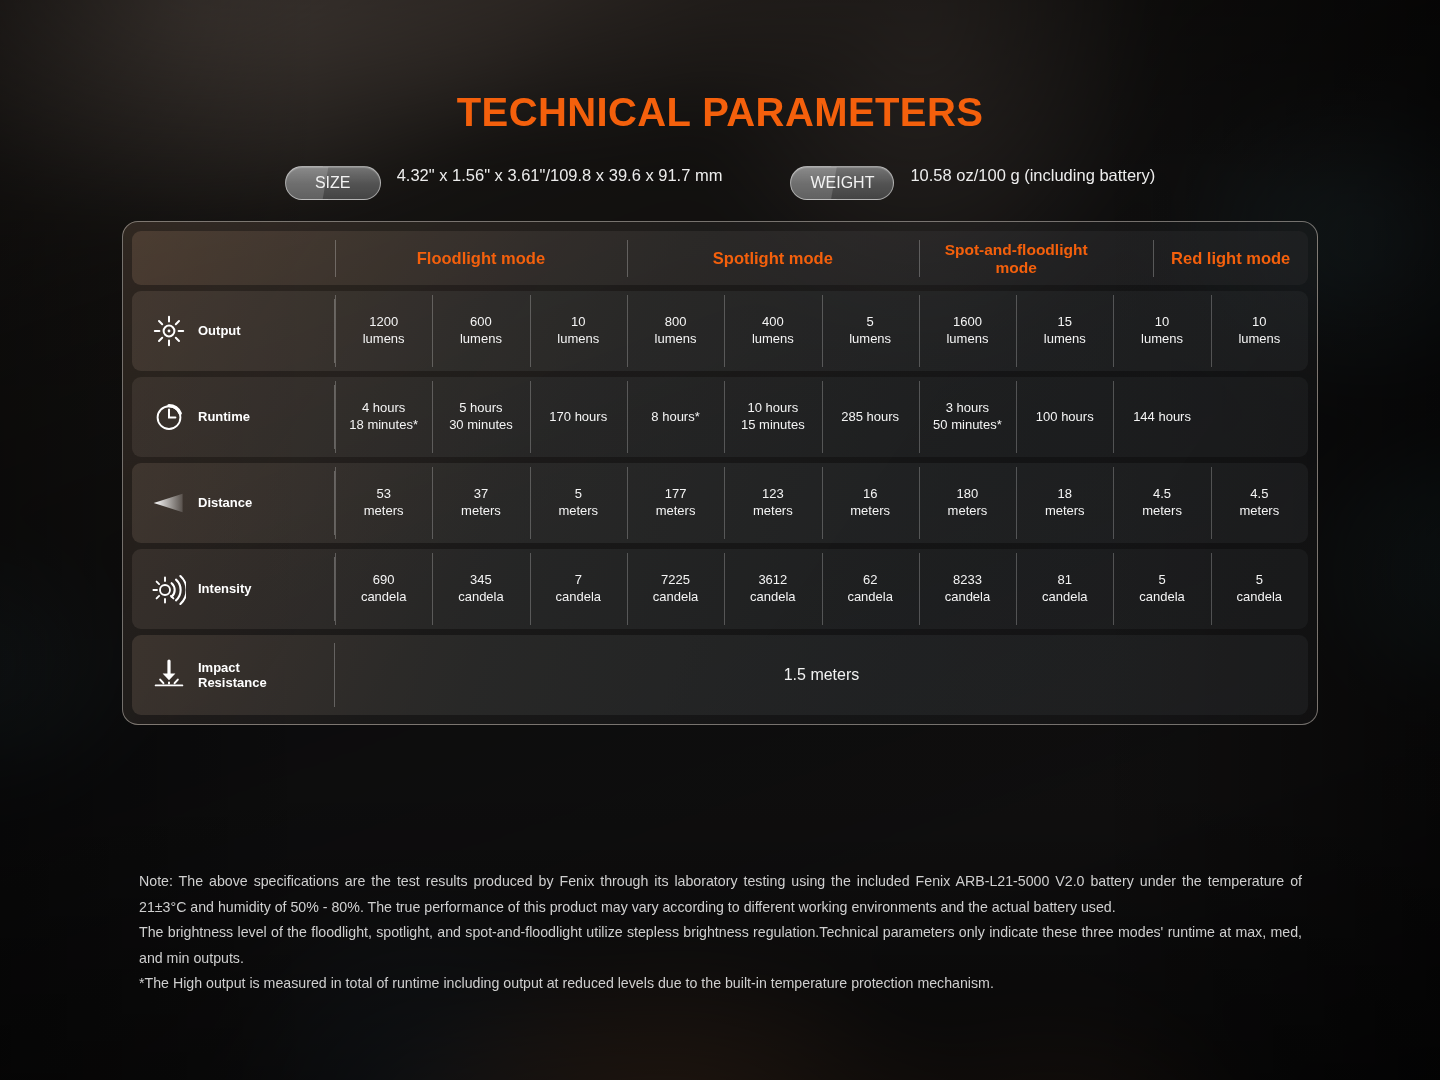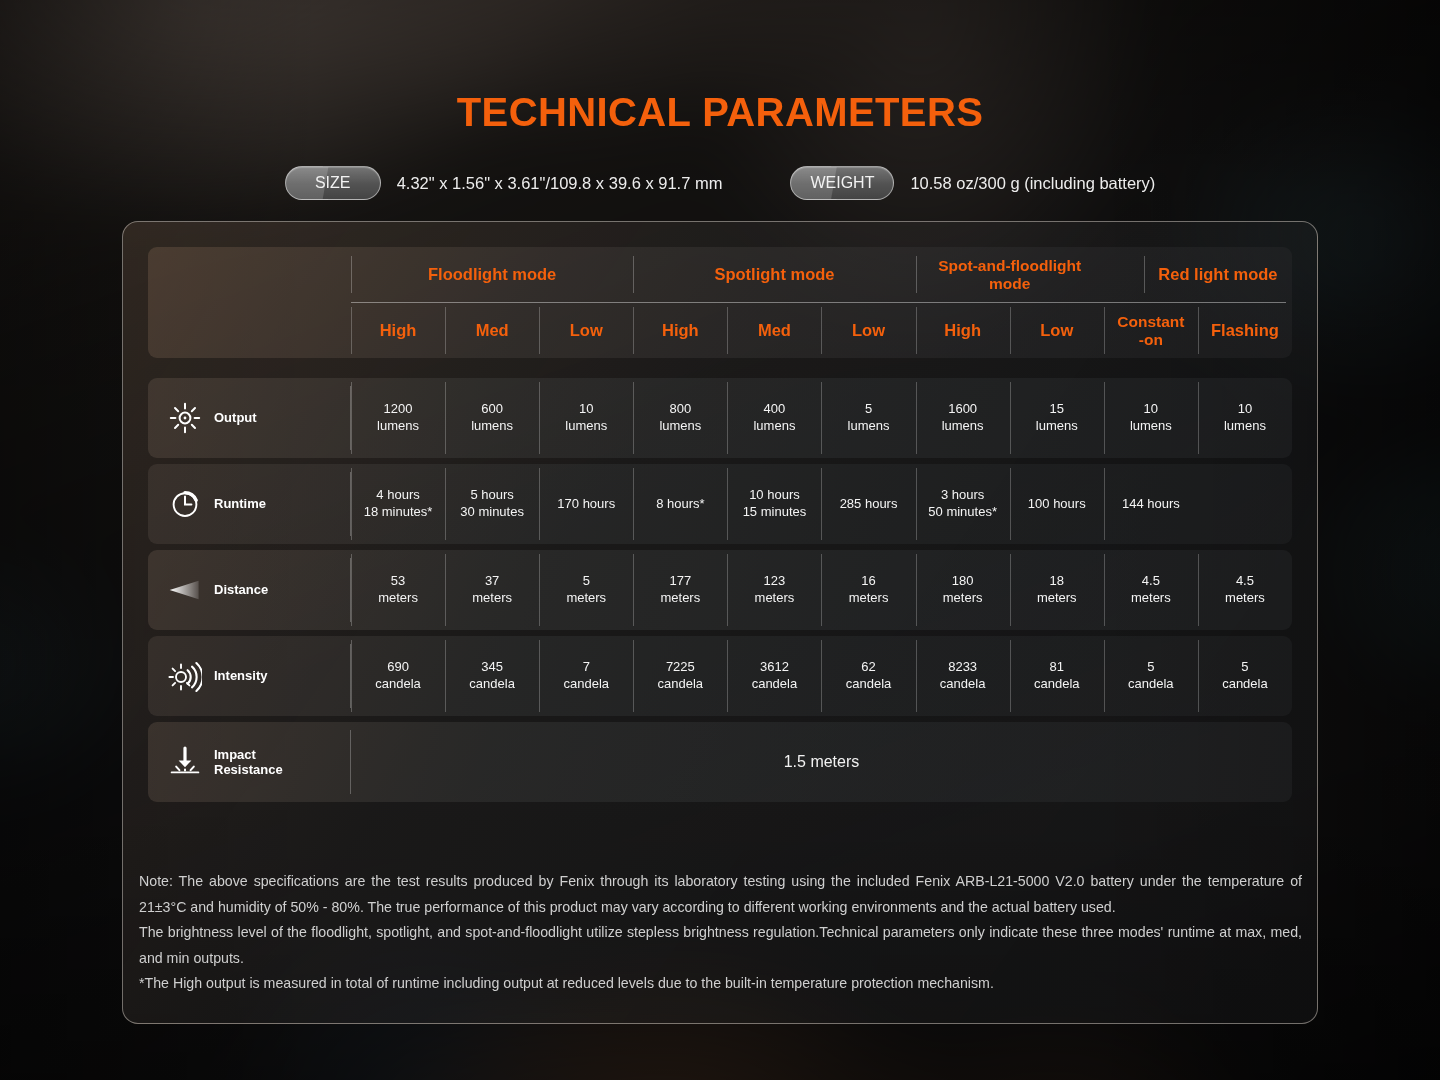--- a/index.html
+++ b/index.html
@@ -58,21 +58,21 @@
   }
 
   
   .specstrip {
     position: absolute;
     top: 166px; left: 0; width: 100%;
     display: flex;
     justify-content: center;
     align-items: center;
   }
-  .spec-item { display: flex; align-items: center; }
+  .spec-item { display: flex; }
   .spec-item.size   { margin-right: 68px; }
 
   .pill {
     width: 96px; height: 34px;
     border-radius: 17px;
     border: 1px solid rgba(235,235,235,0.55);
     background:
       linear-gradient(100deg, rgba(255,255,255,0.20) 0%, rgba(255,255,255,0.20) 42%, rgba(255,255,255,0.05) 43%, rgba(255,255,255,0.05) 100%),
       linear-gradient(to bottom, #6d6d6d 0%, #4a4a4a 52%, #3a3a3a 100%);
     color: #f2f2f2;
@@ -85,29 +85,29 @@
     margin-left: 16px;
     color: #ededed;
     font-size: 16.5px;
     white-space: nowrap;
   }
 
   
   #panel {
     position: absolute;
     left: 122px; top: 221px;
-    width: 1196px; height: 803px;
+    width: 1196px; height: 504px;
     border-radius: 16px;
     border: 1px solid rgba(214,206,198,0.50);
     background:
       linear-gradient(125deg, rgba(120,96,78,0.30) 0%, rgba(70,66,64,0.24) 38%, rgba(44,46,48,0.26) 70%, rgba(34,34,36,0.30) 100%);
-    padding: 25px;
+    padding: 9px;
     display: flex;
     flex-direction: column;
-    gap: 20px;
+    gap: 6px;
   }
 
   
   .grid-row {
     display: grid;
     grid-template-columns: 203px repeat(10, 1fr);
     border-radius: 9px;
     overflow: hidden;
   }
 
@@ -224,21 +224,21 @@
 
   <div class="title">TECHNICAL PARAMETERS</div>
 
   <div class="specstrip">
     <div class="spec-item size">
       <div class="pill">SIZE</div>
       <div class="spec-text">4.32" x 1.56" x 3.61"/109.8 x 39.6 x 91.7 mm</div>
     </div>
     <div class="spec-item">
       <div class="pill wide">WEIGHT</div>
-      <div class="spec-text">10.58 oz/300 g (including battery)</div>
+      <div class="spec-text">10.58 oz/100 g (including battery)</div>
     </div>
   </div>
 
   <div id="panel">
 
     <div class="header-block">
       <div class="grid-row hrow-groups" id="group-header-row">
           <div class="hcell"></div>
           <div class="hcell sep" style="grid-column: span 3;">Floodlight mode</div>
           <div class="hcell sep" style="grid-column: span 3;">Spotlight mode</div>

